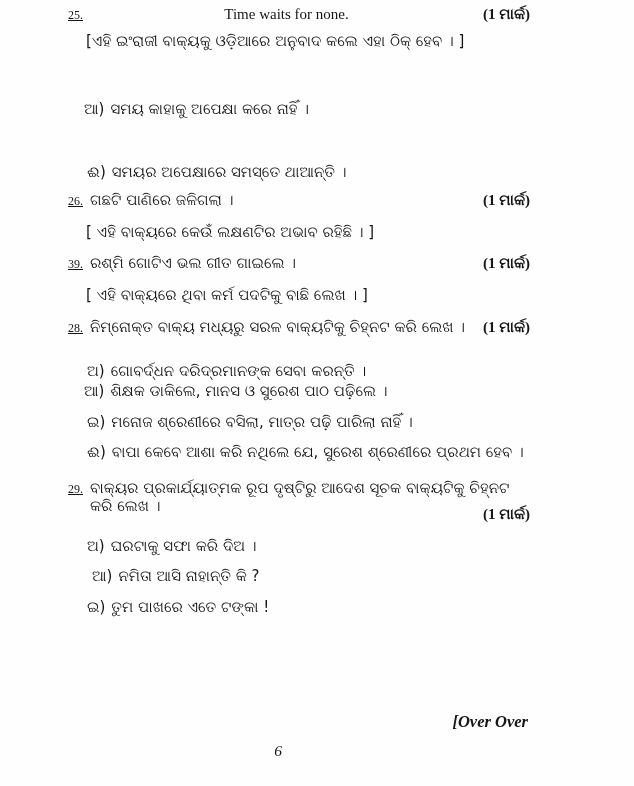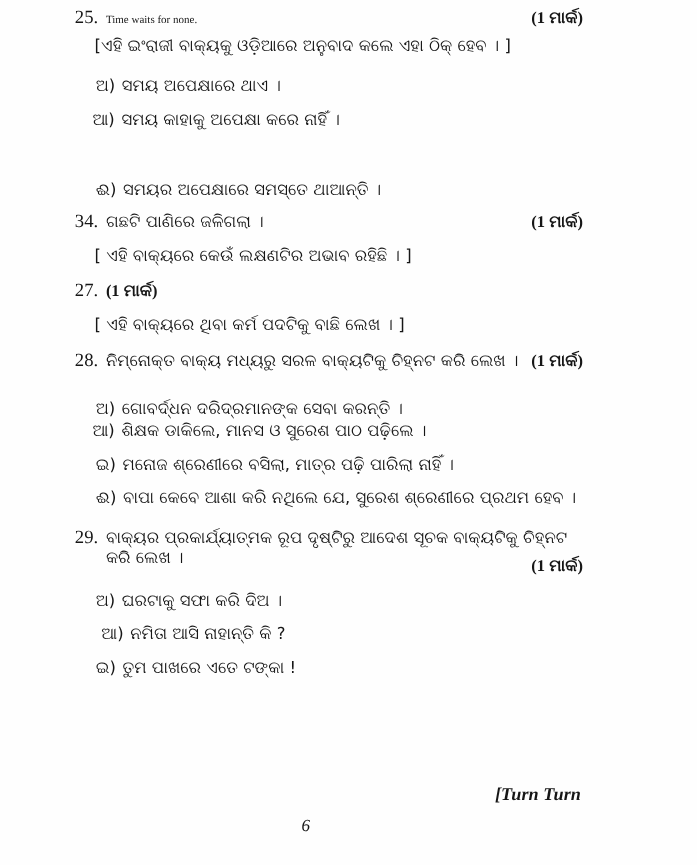--- a/index.html
+++ b/index.html
@@ -24,28 +24,30 @@
   
   .q-row {
     position: absolute;
     left: 68px;
     right: 104px;
     display: flex;
     align-items: baseline;
   }
   .q-num {
     font-family: "Liberation Serif", serif;
-    font-size: 17px;
+    font-size: 12px;
     margin-right: 7px;
     flex: 0 0 auto;
+    text-decoration: underline;
   }
   .q-text-en {
     font-family: "Liberation Serif", serif;
-    font-size: 10px;
+    font-size: 15px;
     flex: 1 1 auto;
+    text-align: center;
   }
   .q-text-od {
     font-family: "DejaVu Sans", sans-serif;
     font-size: 15px;
     flex: 1 1 auto;
   }
   .marks {
     font-family: "Liberation Serif", serif;
     font-weight: bold;
     font-size: 15px;
@@ -99,39 +101,37 @@
 <body>
 
 <div class="page">
 
   <div class="q-row" style="top:6px">
     <span class="q-num">25.</span>
     <span class="q-text-en">Time waits for none.</span>
     <span class="marks">(1 ମାର୍କ)</span>
   </div>
   <div class="hint" style="top:32px">[ଏହି ଇଂରାଜୀ ବାକ୍ୟକୁ ଓଡ଼ିଆରେ ଅନୁବାଦ କଲେ ଏହା ଠିକ୍ ହେବ । ]</div>
-  <div class="opt" style="top:69px">
-    <span class="opt-label">ଅ)</span><span>ସମୟ ଅପେକ୍ଷାରେ ଥାଏ ।</span>
-  </div>
   <div class="opt" style="top:100px;left:84px">
     <span class="opt-label">ଆ)</span><span>ସମୟ କାହାକୁ ଅପେକ୍ଷା କରେ ନାହିଁ ।</span>
   </div>
   <div class="opt" style="top:163px">
     <span class="opt-label">ଈ)</span><span>ସମୟର ଅପେକ୍ଷାରେ ସମସ୍ତେ ଥାଆନ୍ତି ।</span>
   </div>
 
   <div class="q-row" style="top:191px">
-    <span class="q-num">34.</span>
+    <span class="q-num">26.</span>
     <span class="q-text-od">ଗଛଟି ପାଣିରେ ଜଳିଗଲା ।</span>
     <span class="marks">(1 ମାର୍କ)</span>
   </div>
   <div class="hint" style="top:223px">[ ଏହି ବାକ୍ୟରେ କେଉଁ ଲକ୍ଷଣଟିର ଅଭାବ ରହିଛି । ]</div>
 
   <div class="q-row" style="top:254px">
-    <span class="q-num">27.</span>
+    <span class="q-num">39.</span>
+    <span class="q-text-od">ରଶ୍ମି ଗୋଟିଏ ଭଲ ଗୀତ ଗାଇଲେ ।</span>
     <span class="marks">(1 ମାର୍କ)</span>
   </div>
   <div class="hint" style="top:286px">[ ଏହି ବାକ୍ୟରେ ଥିବା କର୍ମ ପଦଟିକୁ ବାଛି ଲେଖ । ]</div>
 
   <div class="q-row" style="top:318px">
     <span class="q-num">28.</span>
     <span class="q-text-od">ନିମ୍ନୋକ୍ତ ବାକ୍ୟ ମଧ୍ୟରୁ ସରଳ ବାକ୍ୟଟିକୁ ଚିହ୍ନଟ କରି ଲେଖ ।</span>
     <span class="marks">(1 ମାର୍କ)</span>
   </div>
   <div class="opt" style="top:362px">
@@ -155,16 +155,16 @@
   <div class="opt" style="top:537px">
     <span class="opt-label">ଅ)</span><span>ଘରଟାକୁ ସଫା କରି ଦିଅ ।</span>
   </div>
   <div class="opt" style="top:567px;left:92px">
     <span class="opt-label">ଆ)</span><span>ନମିତା ଆସି ନାହାନ୍ତି କି ?</span>
   </div>
   <div class="opt" style="top:598px">
     <span class="opt-label">ଇ)</span><span>ତୁମ ପାଖରେ ଏତେ ଟଙ୍କା !</span>
   </div>
 
-  <div class="turn-over">[Turn Turn</div>
+  <div class="turn-over">[Over Over</div>
   <div class="page-num">6</div>
 
 </div>
 
 </body></html>

